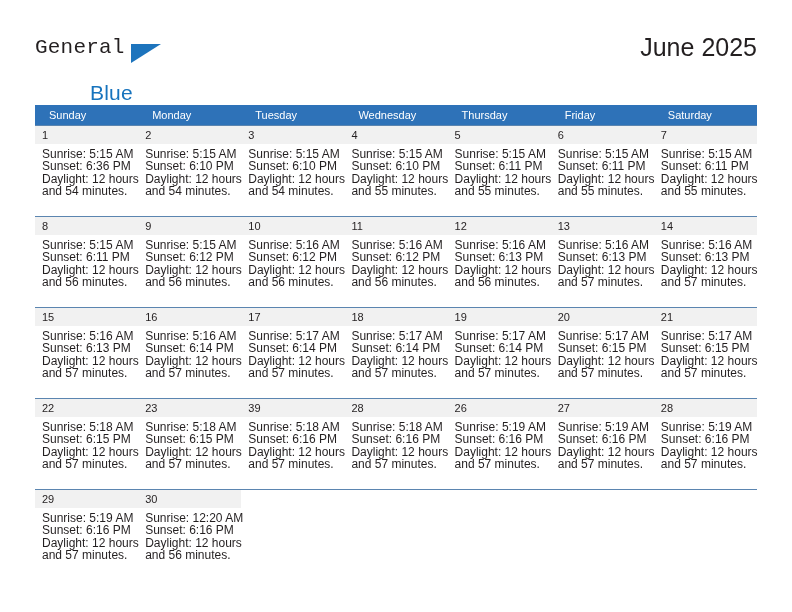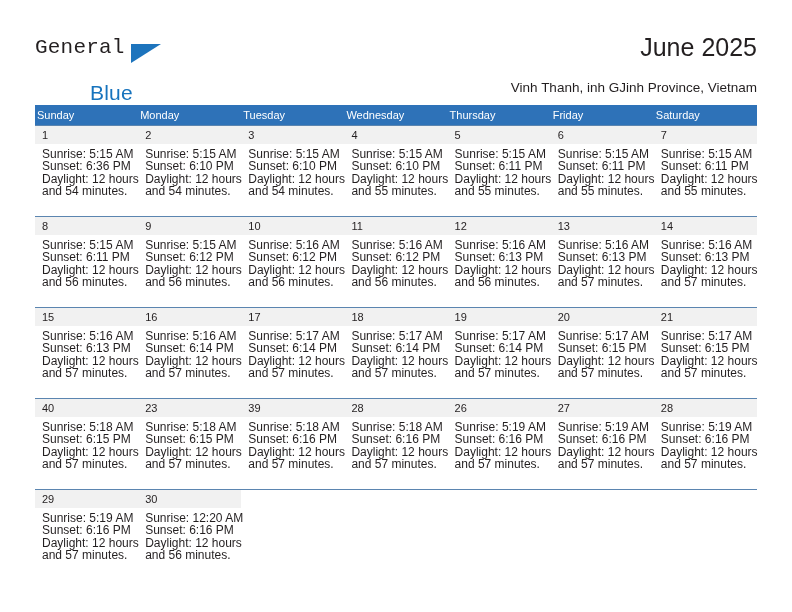--- a/index.html
+++ b/index.html
@@ -85,21 +85,21 @@
     width: 722px;
     border-collapse: collapse;
     table-layout: fixed;
   }
   .cal-table th {
     background: #2e72b8;
     color: #ffffff;
     font-size: 11px;
     font-weight: normal;
     text-align: left;
-    padding: 4px 0 4px 2px;
+    padding: 4px 0 4px 14px;
     height: 11px;
     border: none;
   }
   .daycell {
     vertical-align: top;
     padding: 0;
     height: 90px;
     border: none;
     border-top: 1px solid #5b85b0;
   }
@@ -130,21 +130,20 @@
 
 <div class="header">
 
   <div class="logo">
     <span class="logo-general">General</span>
     <span class="logo-triangle"></span>
     <span class="logo-blue">Blue</span>
   </div>
 
   <div class="title">June 2025</div>
-  <div class="subtitle">Vinh Thanh, inh GJinh Province, Vietnam</div>
 </div>
 
 <div class="calendar">
   <table class="cal-table">
     <thead>
       <tr>
         <th>Sunday</th>
         <th>Monday</th>
         <th>Tuesday</th>
         <th>Wednesday</th>
@@ -344,21 +343,21 @@
             <div class="dayinfo">
               <div>Sunrise: 5:17 AM</div>
               <div>Sunset: 6:15 PM</div>
               <div>Daylight: 12 hours</div>
               <div>and 57 minutes.</div>
             </div>
           </td>
         </tr>
         <tr>
           <td class="daycell">
-            <div class="daynum">40</div>
+            <div class="daynum">22</div>
             <div class="dayinfo">
               <div>Sunrise: 5:18 AM</div>
               <div>Sunset: 6:15 PM</div>
               <div>Daylight: 12 hours</div>
               <div>and 57 minutes.</div>
             </div>
           </td>
           <td class="daycell">
             <div class="daynum">23</div>
             <div class="dayinfo">

